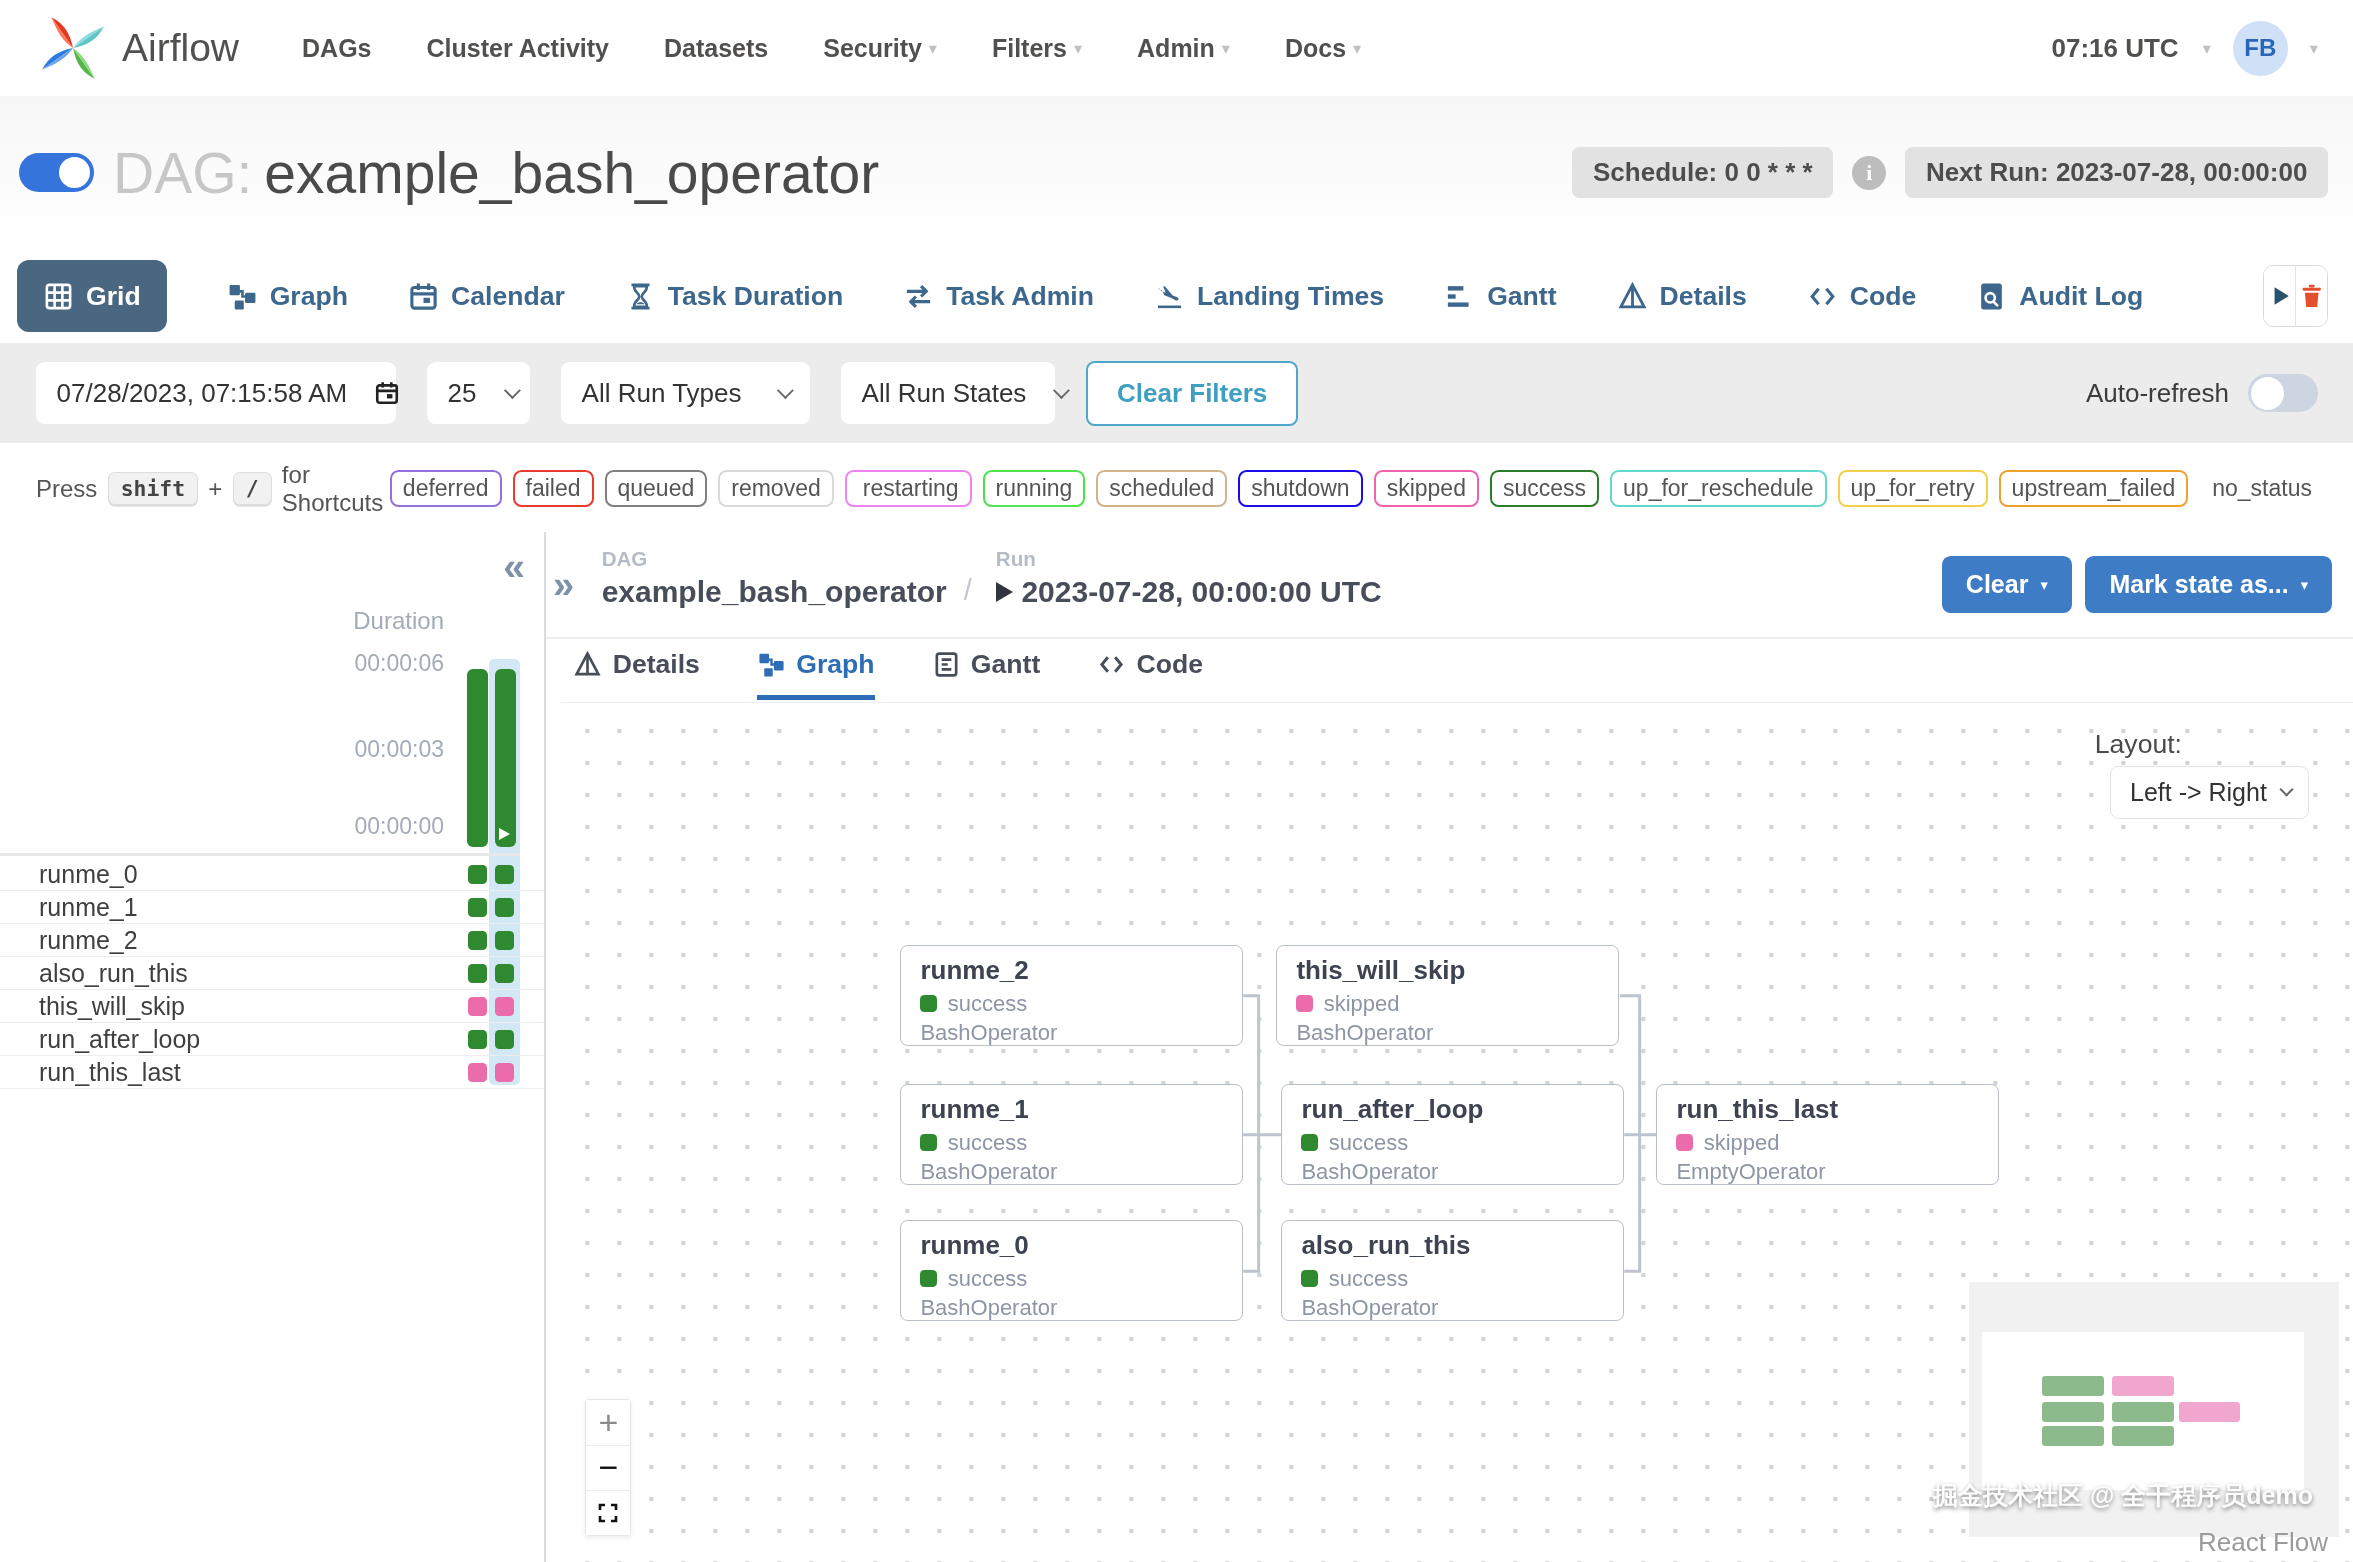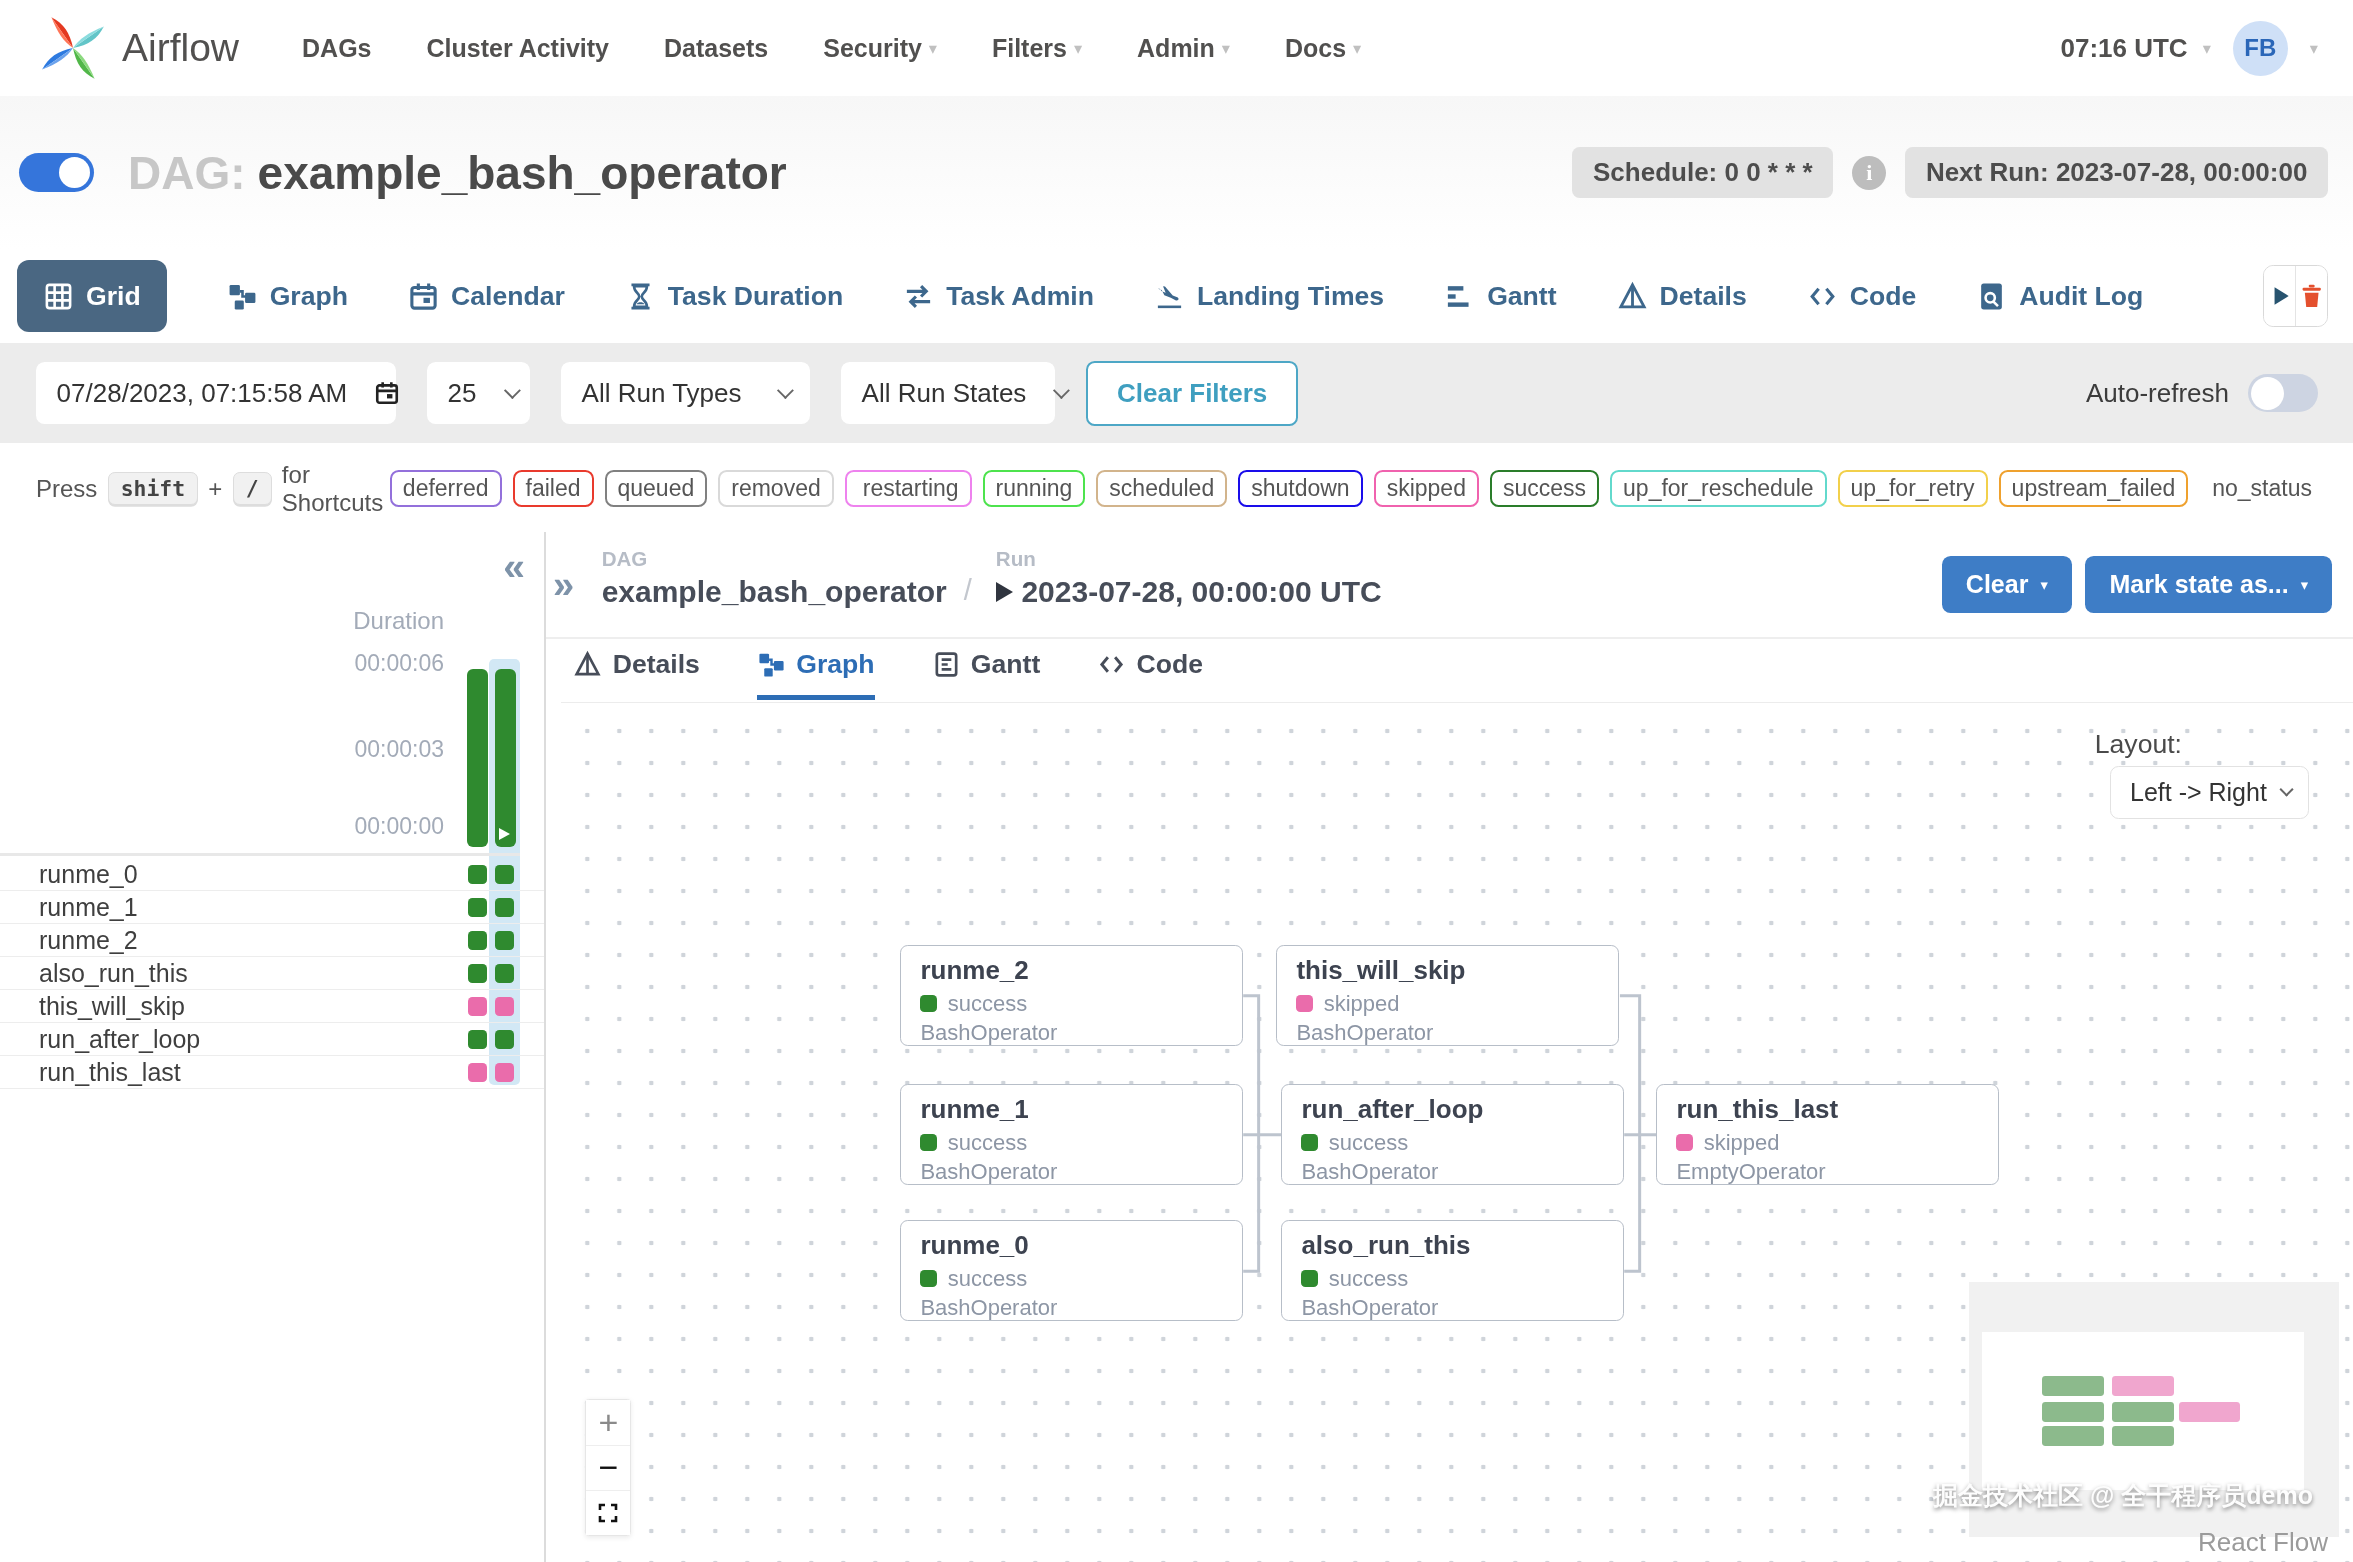--- a/index.html
+++ b/index.html
@@ -11,33 +11,33 @@
   
   .navbar { height:96px; display:flex; align-items:center; padding:0 36px;
     background:#fff; }
   .brand { display:flex; align-items:center; gap:12px; margin-right:63px; }
   .brand-name { font-size:39px; color:#51504f; }
   .nav-items { display:flex; align-items:center; gap:55px; flex:1; }
   .nav-item { font-size:25px; font-weight:700; color:#51504f; cursor:pointer;
     display:flex; align-items:center; gap:6.9px; white-space:nowrap; }
   .caret { font-size:16.3px; color:#c0c0c0; }
   .nav-right { display:flex; align-items:center; gap:22px; }
-  .clock { font-size:26px; font-weight:700; color:#51504f; display:flex; gap:15px; align-items:center;}
+  .clock { font-size:26px; font-weight:700; color:#51504f; display:flex; gap:24px; align-items:center;}
   .avatar { width:55px; height:55px; border-radius:50%; background:#cfe0f7;
     color:#2a66b8; font-size:24px; font-weight:700; display:flex;
     align-items:center; justify-content:center; }
 
   
   .dag-header { height:153px; display:flex; align-items:center; padding:0 26px 0 19px;
     background:linear-gradient(#f7f7f7,#ffffff); }
   .switch { width:75px; height:39px; border-radius:20px; background:#3575db;
     position:relative; flex:0 0 auto; cursor:pointer; }
   .switch .knob { position:absolute; right:4.3px; top:4.3px; width:31px; height:31px;
     border-radius:50%; background:#fff; }
-  .dag-title-wrap { margin-left:34px; font-size:46px; font-weight:700; white-space:nowrap; }
+  .dag-title-wrap { margin-left:19px; font-size:57px; font-weight:400; white-space:nowrap; }
   .dag-label { color:#c7c7c7; }
   .dag-name { color:#4a4a4a; margin-left:12px; }
   .header-badges { margin-left:auto; display:flex; align-items:center; gap:19px; }
   .pill-badge { background:#e2e2e2; border-radius:7.7px; padding:10.3px 20.6px;
     font-size:26px; font-weight:700; color:#4d4d4d; white-space:nowrap; }
   .info-dot { width:34px; height:34px; border-radius:50%; background:#bdbdbd;
     color:#fff; font-size:22px; font-weight:700; font-family:"Liberation Serif",serif;
     display:flex; align-items:center; justify-content:center; }
 
   

